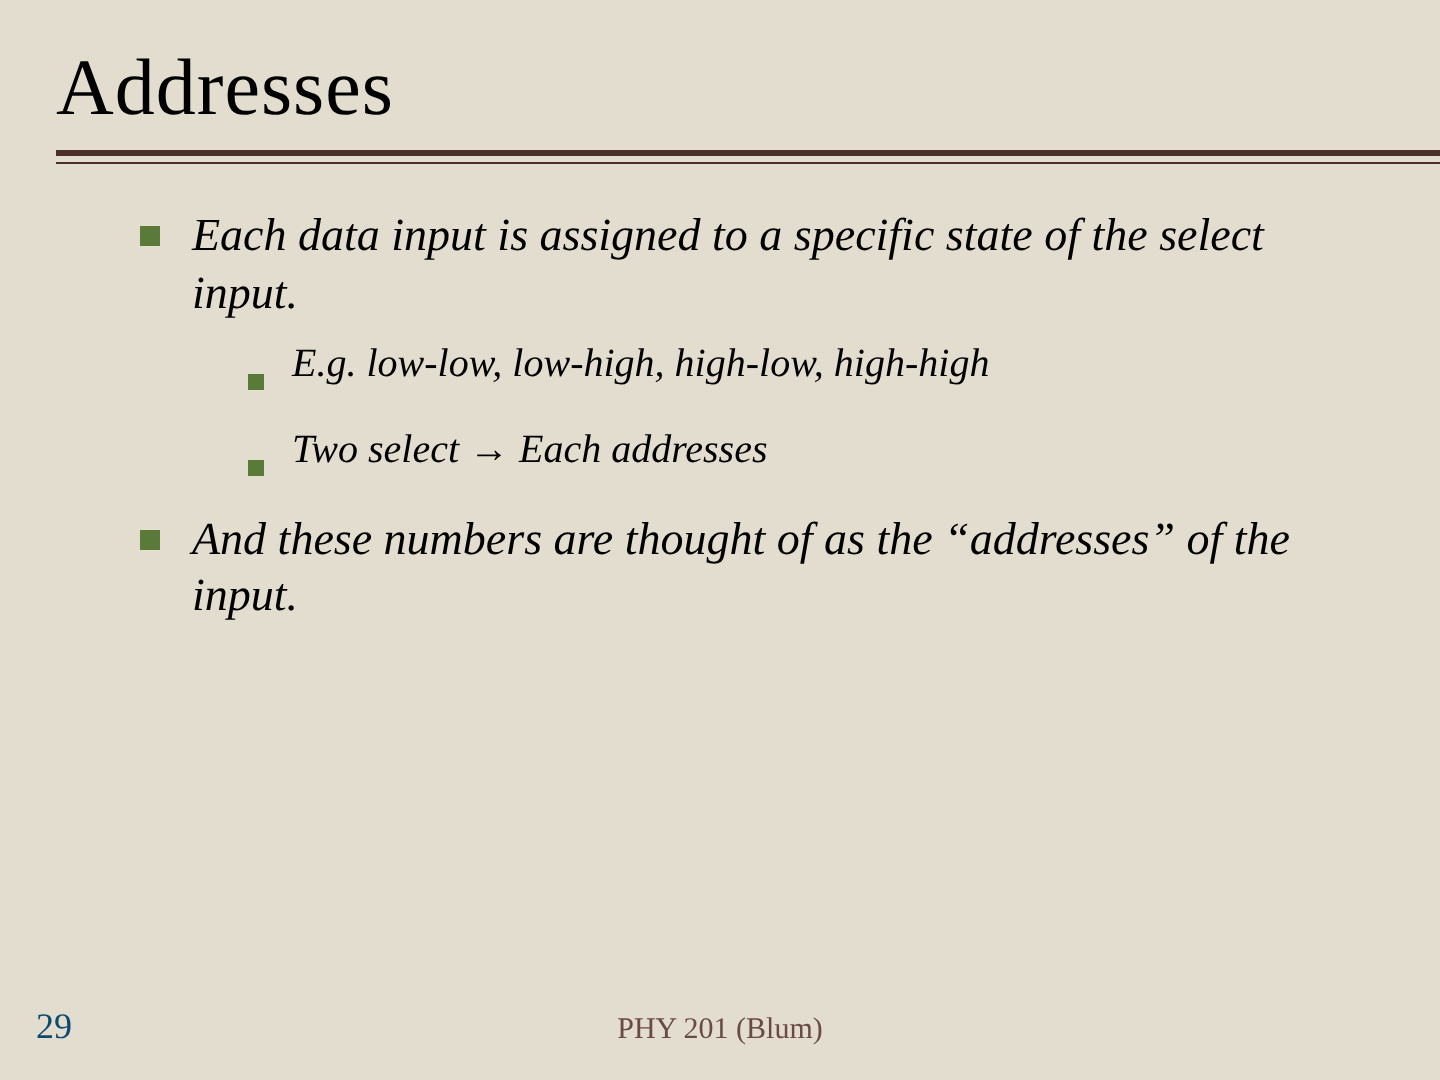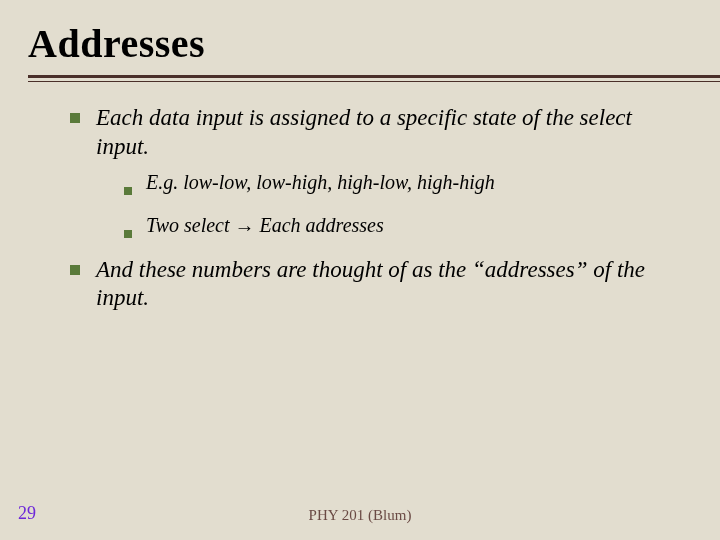--- a/index.html
+++ b/index.html
@@ -13,21 +13,21 @@
     overflow: hidden;
   }
   .slide {
     position: relative;
     width: 720px;
     height: 540px;
     box-sizing: border-box;
   }
   .title {
     font-size: 40px;
-    font-weight: bold;
+    font-weight: normal;
     padding: 20px 0 8px 28px;
     letter-spacing: 0.5px;
   }
   .rule-wrap {
     padding-left: 28px;
     padding-right: 0;
   }
   .rule1 {
     height: 3px;
     background: #4a2f2a;
@@ -82,21 +82,21 @@
     margin-right: 14px;
   }
   .lvl2-text {
     flex: 1;
   }
   .page-number {
     position: absolute;
     left: 18px;
     bottom: 16px;
     font-size: 18px;
-    color: #6d28d9;
+    color: #0c4a6e;
   }
   .footer {
     position: absolute;
     bottom: 16px;
     left: 0;
     width: 100%;
     text-align: center;
     font-size: 15px;
     color: #6a4a44;
   }

